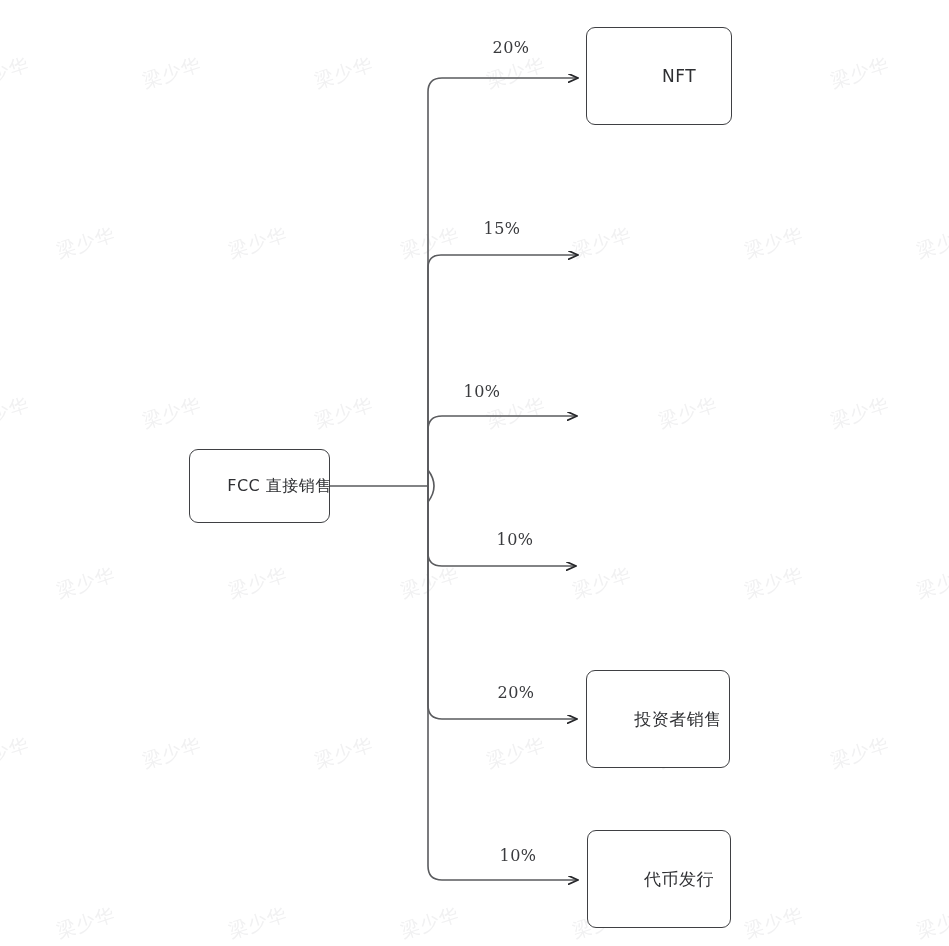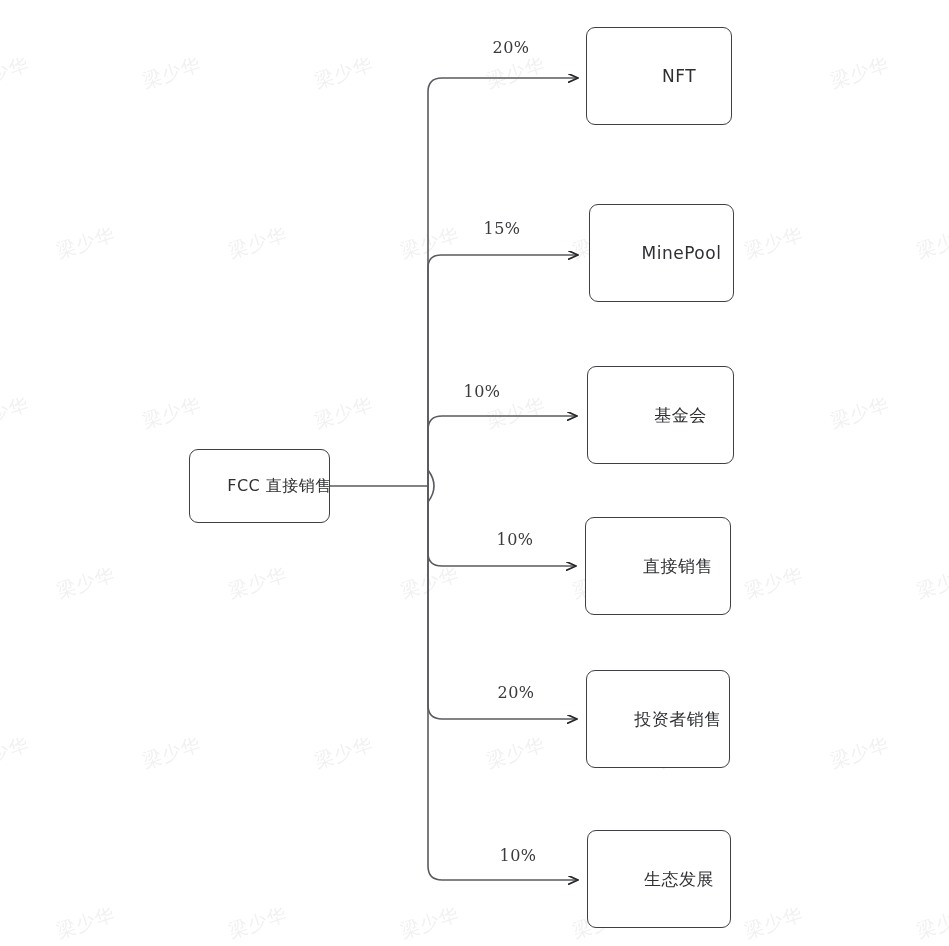--- a/index.html
+++ b/index.html
@@ -148,34 +148,25 @@
     <path d="M428,470 Q440,486 428,502" fill="none" stroke="#5a5b5e" stroke-width="1.6" stroke-linecap="round"></path>
   </svg>
 
   <div class="node node-root" id="node-root" style="left: 189px; top: 449px; width: 141px; height: 74px;">
     <span class="node-label">FCC 直接销售</span>
   </div>
 
   <div class="node" id="node-nft" style="left: 586px; top: 27px; width: 146px; height: 98px;">
     <span class="node-label">NFT</span>
   </div>
-  <div class="node" id="node-minepool" style="left: 589px; top: 204px; width: 145px; height: 98px;">
-    <span class="node-label">MinePool</span>
-  </div>
-  <div class="node" id="node-foundation" style="left: 587px; top: 366px; width: 147px; height: 98px;">
-    <span class="node-label">基金会</span>
-  </div>
-  <div class="node" id="node-direct" style="left: 585px; top: 517px; width: 146px; height: 98px;">
-    <span class="node-label">直接销售</span>
-  </div>
   <div class="node" id="node-investor" style="left: 586px; top: 670px; width: 144px; height: 98px;">
     <span class="node-label">投资者销售</span>
   </div>
   <div class="node" id="node-ecology" style="left: 587px; top: 830px; width: 144px; height: 98px;">
-    <span class="node-label">生态发展</span>
+    <span class="node-label">代币发行</span>
   </div>
 
   <div class="edge-label" id="lbl-nft" style="left: 511px; top: 47px;">20%</div>
   <div class="edge-label" id="lbl-minepool" style="left: 502px; top: 228px;">15%</div>
   <div class="edge-label" id="lbl-foundation" style="left: 482px; top: 391px;">10%</div>
   <div class="edge-label" id="lbl-direct" style="left: 515px; top: 539px;">10%</div>
   <div class="edge-label" id="lbl-investor" style="left: 516px; top: 692px;">20%</div>
   <div class="edge-label" id="lbl-ecology" style="left: 518px; top: 855px;">10%</div>
 
 </div>

